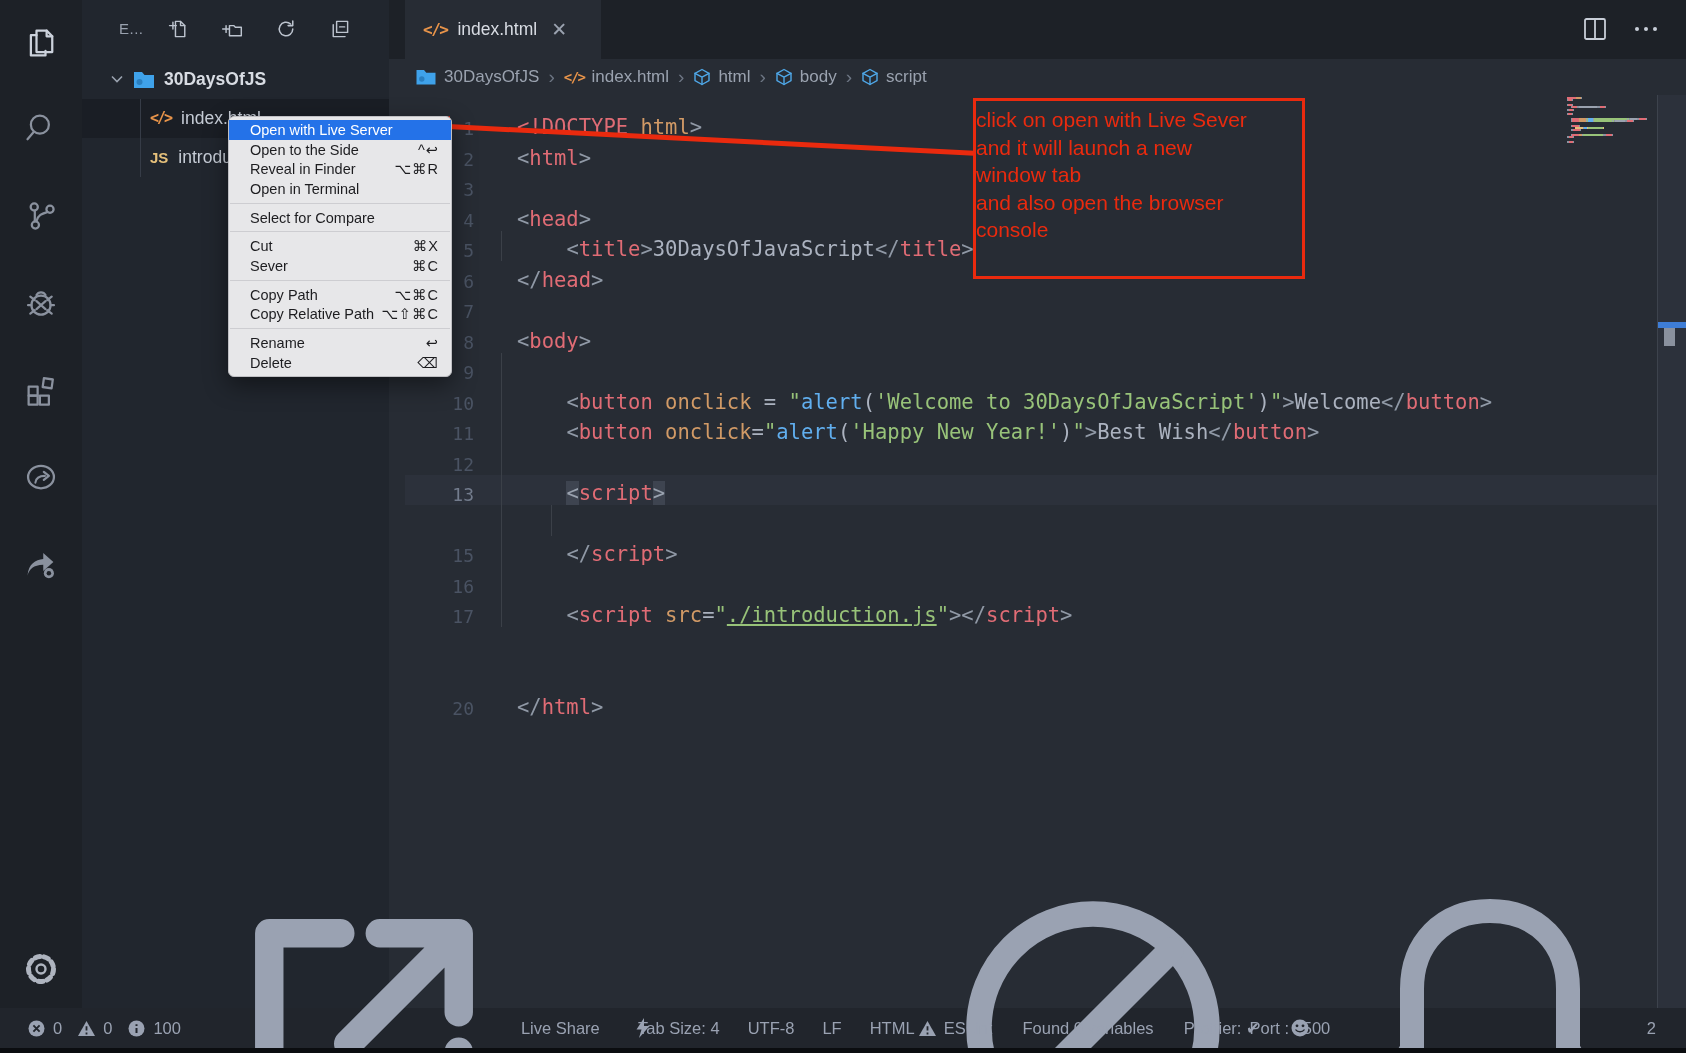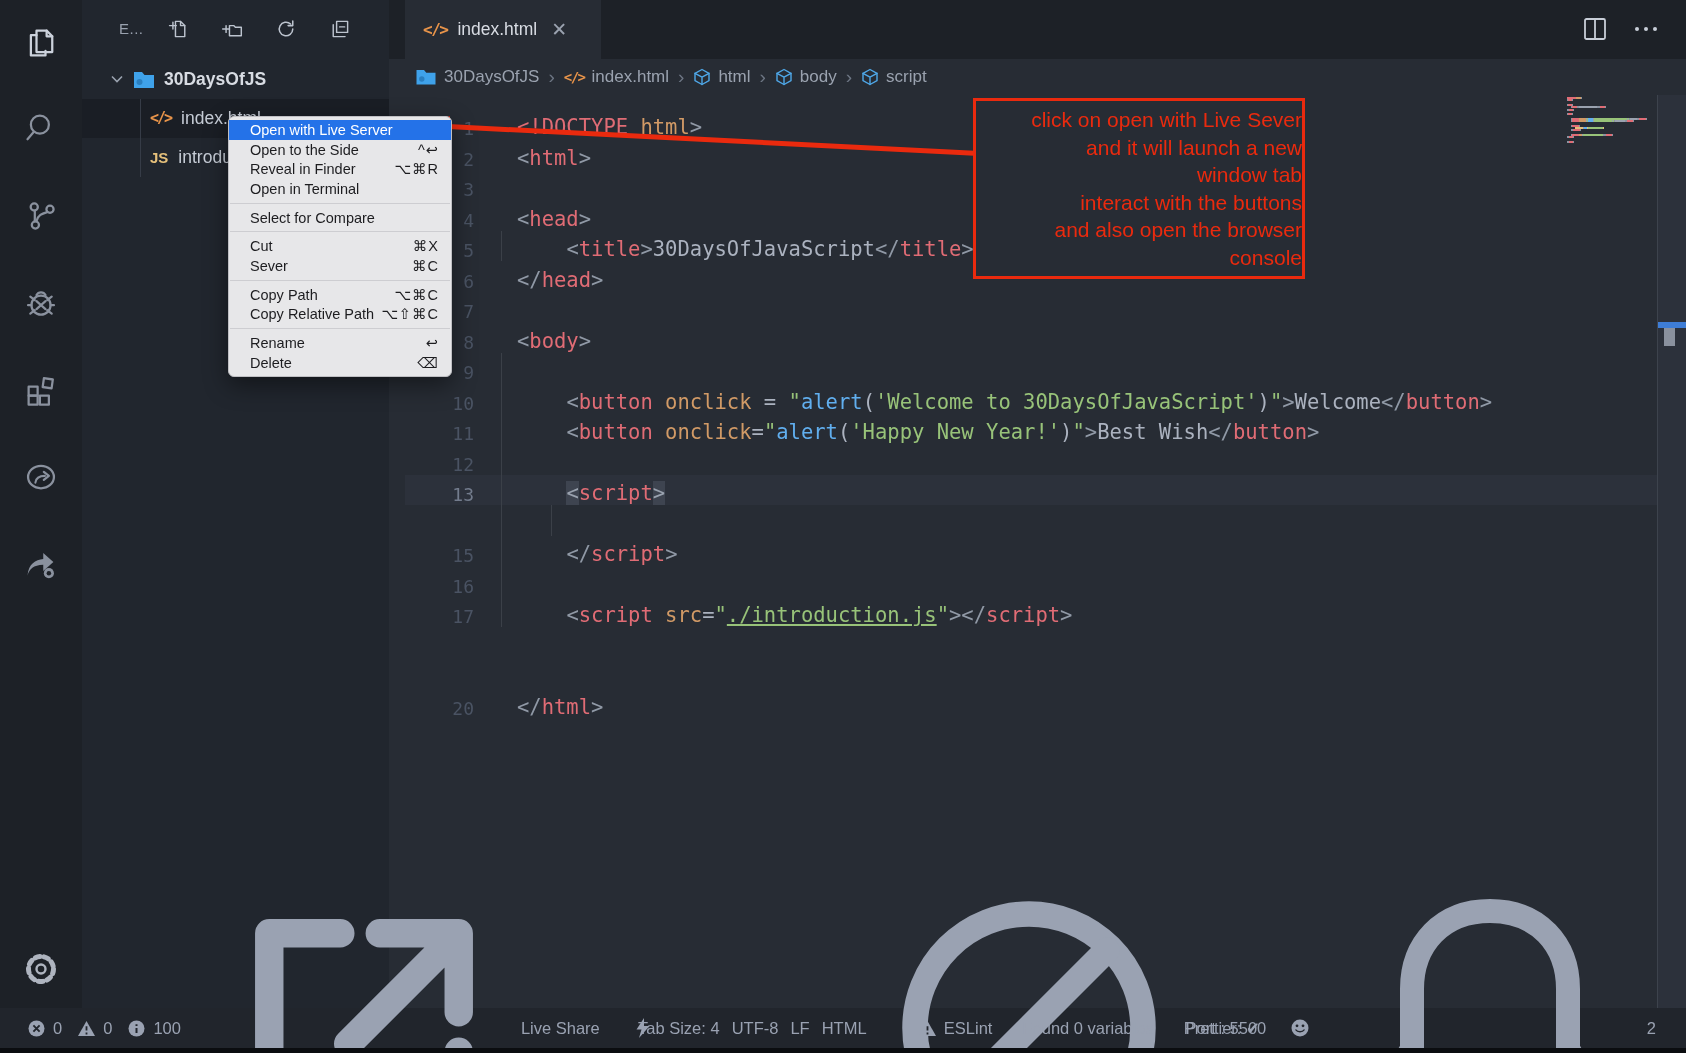--- a/index.html
+++ b/index.html
@@ -60,35 +60,35 @@
   .mm-row { position:absolute; height:2px; white-space:nowrap; font-size:0; }
   .mm-seg { display:inline-block; height:2px; }
   .scroll-gutter { position:absolute; left:1657px; top:95px; width:29px; height:913px; background:#2c313b; border-left:1px solid #3d434d; }
   .sg-blue { position:absolute; left:0; top:227px; width:29px; height:6px; background:#3e7dd6; }
   .sg-thumb { position:absolute; left:6px; top:233px; width:11px; height:18px; background:#8a919e; }
 
   
   .statusbar { position:absolute; left:0; top:1008px; width:1686px; height:40px; background:#21252c; color:#9aa2b2; font-size:16.5px; }
   .sb-group { position:absolute; top:0; height:40px; display:flex; align-items:center; gap:15px; }
   .sb-left { left:27px; }
-  .sb-center { left:638px; gap:12px; }
+  .sb-center { left:638px; gap:28px; }
   .sb-right { right:30px; gap:30px; }
   .sb-item { display:flex; align-items:center; gap:7px; white-space:nowrap; }
   .sb-item.sp { margin-left:18px; }
   .bottom-strip { position:absolute; left:0; top:1048px; width:1686px; height:5px; background:#0b0d10; }
 
   
   .ctx-menu { position:absolute; left:228px; top:116px; width:224px; background:#e7e7e9; border:1px solid #bfbfc3; border-radius:6px; box-shadow:0 8px 24px rgba(0,0,0,.45); padding:3px 0; z-index:40; font-size:14.5px; color:#1d1d20; }
   .ctx-item { height:19.7px; display:flex; align-items:center; padding:0 12px 0 21px; }
   .ctx-item .sc { margin-left:auto; letter-spacing:1px; color:#1d1d20; }
   .ctx-item.hl { background:#2472e8; color:#fff; }
   .ctx-sep { height:1px; background:#cdcdd1; margin:4px 1px; }
 
   
-  .anno-box { position:absolute; left:973px; top:98px; width:332px; height:181px; border:3px solid #ea2a0e; z-index:30; padding-top:5px; text-align:right; }
+  .anno-box { position:absolute; left:973px; top:98px; width:332px; height:181px; border:3px solid #ea2a0e; z-index:30; padding-top:5px; text-align:left; }
   .anno-line { font-size:21px; line-height:27.5px; color:#ea2a0e; }
   .arrow-line { position:absolute; left:448px; top:124px; width:527px; height:5px; background:#ea2a0e; transform-origin:left center; transform:rotate(2.9deg); z-index:31; }
   .arrow-head { position:absolute; left:424px; top:116px; width:0; height:0; border-top:10px solid transparent; border-bottom:10px solid transparent; border-right:26px solid #ea2a0e; z-index:32; }
 </style>
 </head>
 <body>
 
 <div class="app">
 
   <aside class="activity-bar">
@@ -489,18 +489,17 @@
         <span class="sc">⌫</span>
       </div>
     </div>
 
   <div class="arrow-line"></div>
   <div class="arrow-head"></div>
   <div class="anno-box" id="anno-box">
       <div class="anno-line">click on open with Live Sever</div>
       <div class="anno-line">and it will launch a new</div>
       <div class="anno-line">window tab</div>
-      <div class="anno-line">interact with the buttons</div>
       <div class="anno-line">and also open the browser</div>
       <div class="anno-line">console</div>
     </div>
 
 </div>
 
 </body></html>

